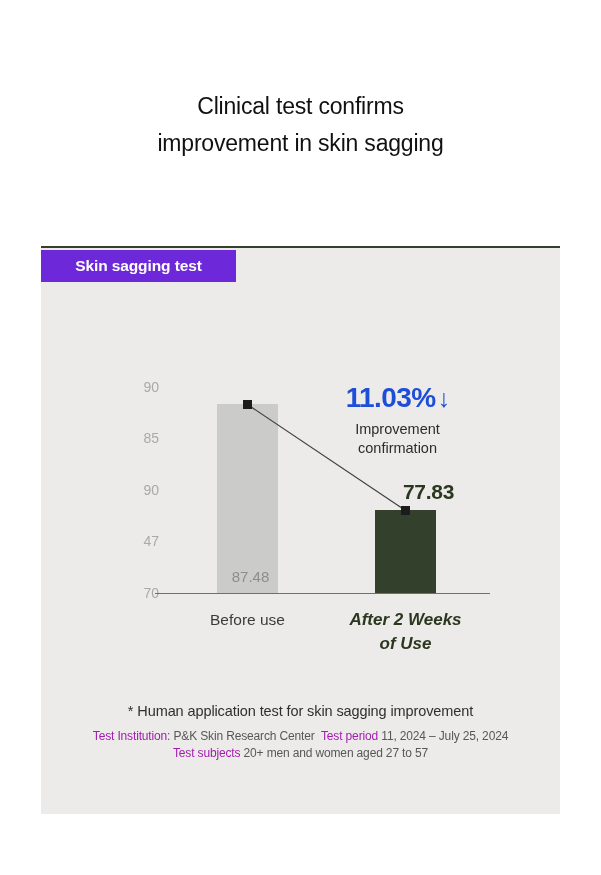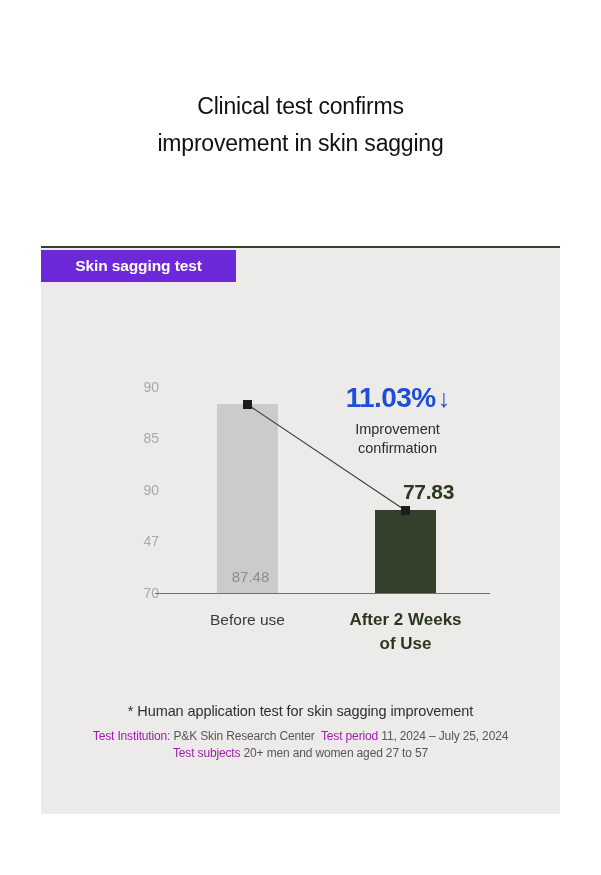--- a/index.html
+++ b/index.html
@@ -194,21 +194,21 @@
     color: #3b3b3b;
   }
   .xlabel-after {
     left: 294px;
     top: 360px;
     width: 141px;
     font-size: 17px;
     font-weight: 700;
     color: #2b371f;
   }
-  .xlabel-after span { display: block; }
+  .xlabel-after span { display: block; font-style: italic; }
 
   
   .footnote {
     position: absolute;
     left: 0;
     top: 455px;
     width: 519px;
     text-align: center;
   }
   .foot-title {

